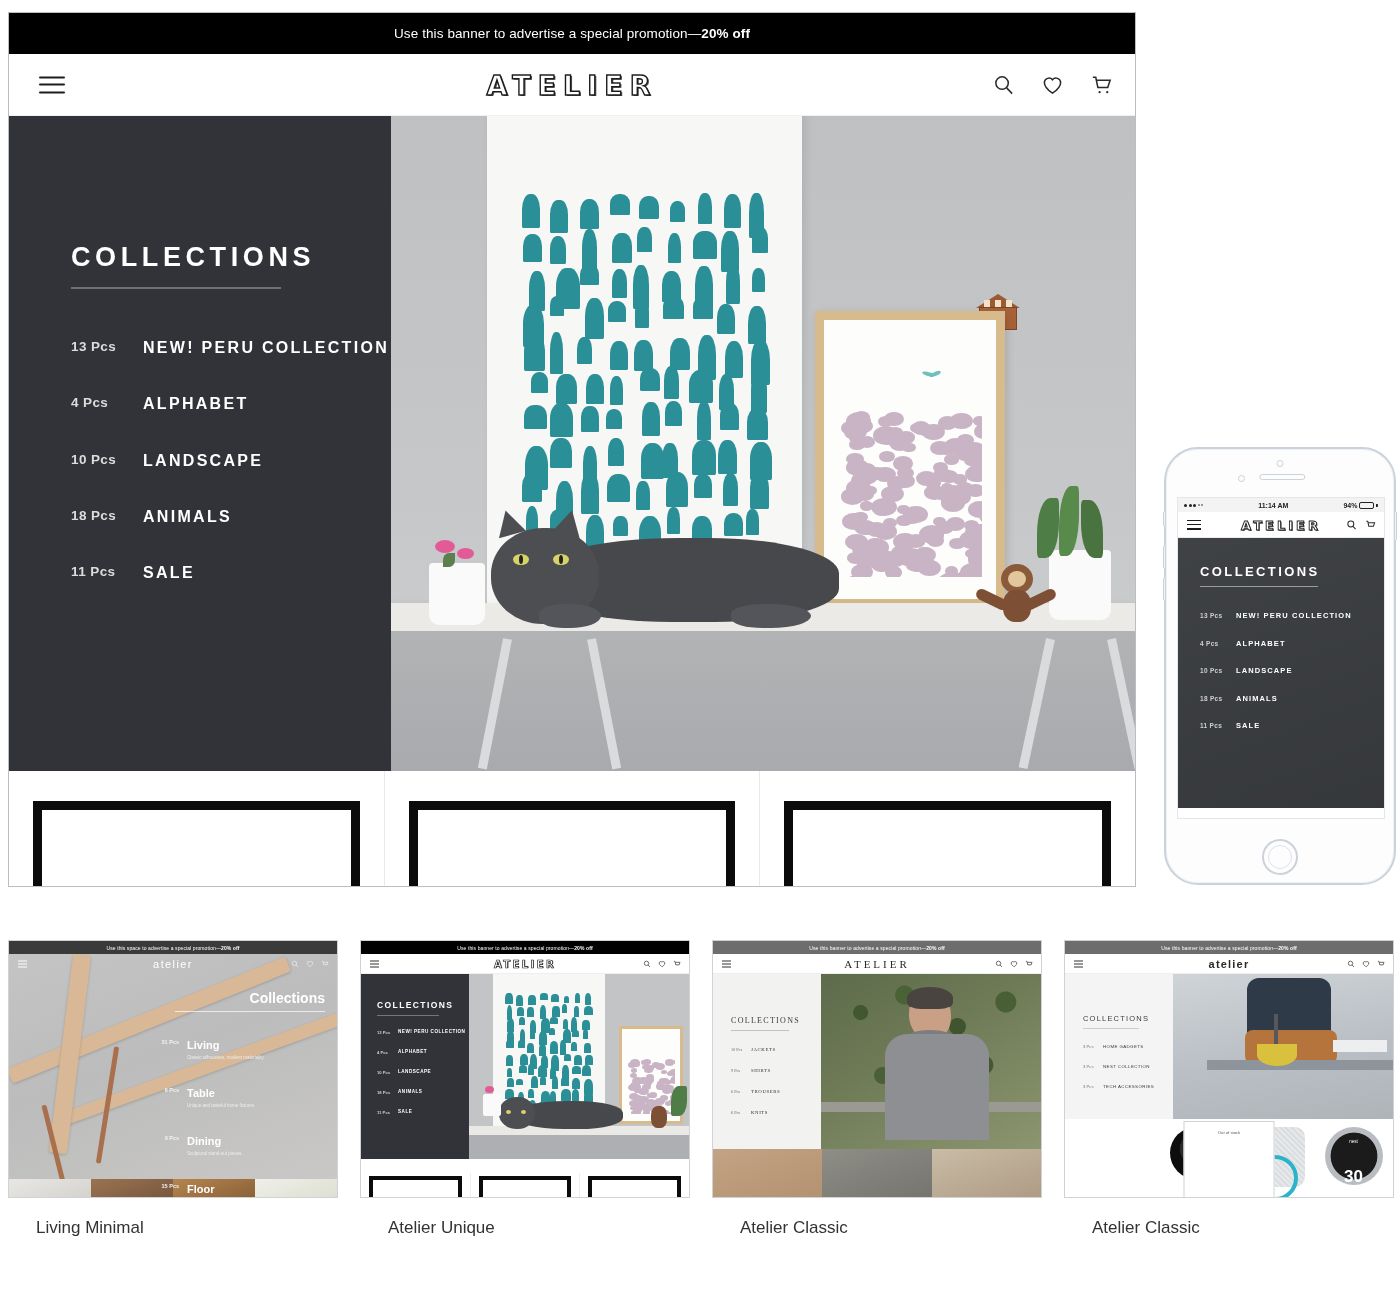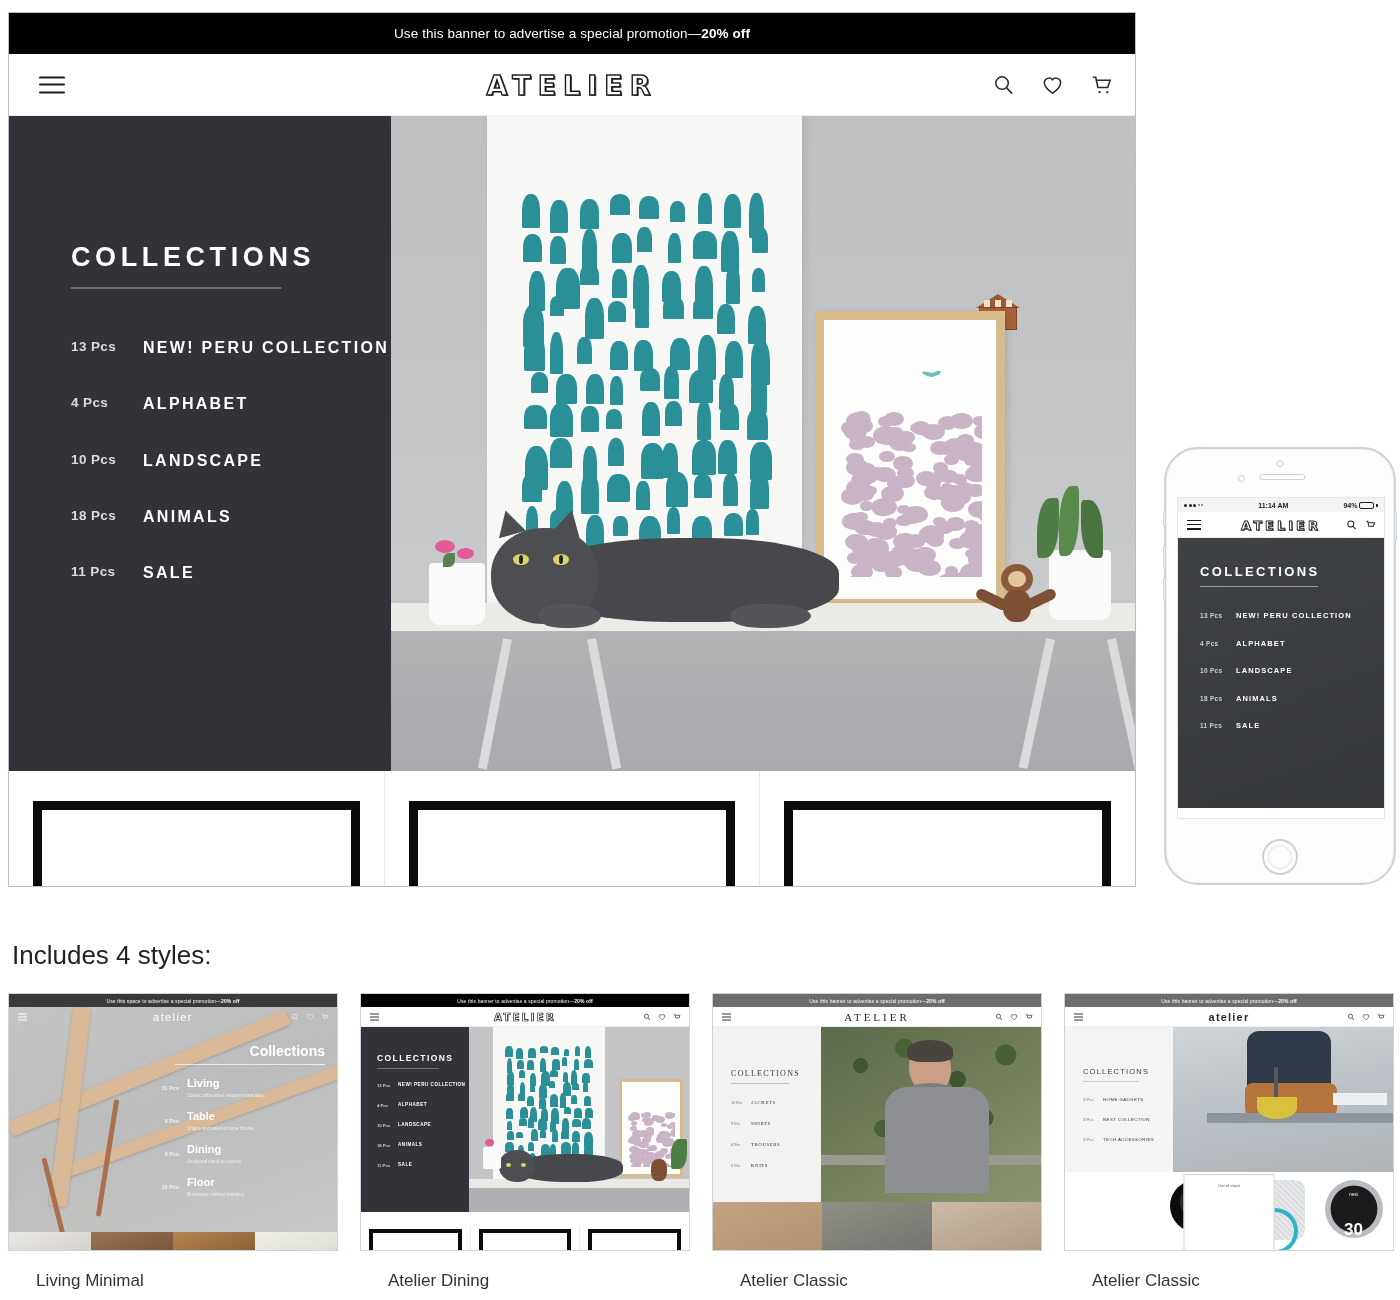--- a/index.html
+++ b/index.html
@@ -438,21 +438,21 @@
     overflow: hidden;
   }
   .m1-beam {
     position: absolute; background: #d9b897; border-radius: 3px;
     box-shadow: 0 1px 3px rgba(0,0,0,.18);
   }
   .m1-cord { position: absolute; background: #a9704d; border-radius: 2px; }
   .m1-text { position: absolute; right: 12px; top: 36px; width: 182px; text-align: left; }
   .m1-title { color: #fff; font-size: 14px; font-weight: 700; text-align: right; }
   .m1-rule { height: 1px; background: rgba(255,255,255,.7); margin: 5px 0 0 auto; width: 150px; }
-  .m1-item { display: flex; align-items: center; margin-top: 8px; }
+  .m1-item { display: flex; align-items: flex-start; margin-top: 23px; }
   .m1-pcs { width: 36px; flex: none; text-align: right; color: #f2f2f2; font-size: 5.5px; font-weight: 700; padding-top: 4px; }
   .m1-name { margin-left: 8px; }
   .m1-n { color: #fff; font-size: 11px; font-weight: 700; line-height: 1; }
   .m1-d { color: #ededed; font-size: 4.5px; margin-top: 2px; }
   .m1-strip { display: flex; height: 33px; }
   .m1-strip div { flex: 1; }
 
   
   .m2-body { display: flex; height: 185px; }
   .m2-side { width: 108px; background: #313338; padding: 26px 0 0 16px; }
@@ -1011,21 +1011,20 @@
         </div>
       </div>
     </div>
     <div class="ph-bottom"></div>
   </div>
 
   <div class="phone-home"></div>
 </div>
 
 <div id="styles-section">
-  <div class="styles-heading">Includes 4 styles:</div>
 
   <div class="styles-grid">
 
     <div class="style-card">
       <div class="style-thumb">
         <div class="mini-banner" id="m1banner" style="background: rgb(58, 58, 58);">
           <span>Use this space to advertise a special promotion—</span>
             <b>20% off</b>
         </div>
         <div class="mini-header" style="background:transparent; position:absolute; top:13px; left:0; right:0; z-index:3; border:none;">
@@ -1343,21 +1342,21 @@
               <div class="m2-pf"></div>
             </div>
           <div class="m2-fcell">
               <div class="m2-pf"></div>
             </div>
           <div class="m2-fcell">
               <div class="m2-pf"></div>
             </div>
         </div>
       </div>
-      <div class="style-caption">Atelier Dining</div>
+      <div class="style-caption">Atelier Unique</div>
     </div>
 
     <div class="style-card">
       <div class="style-thumb">
         <div class="mini-banner" id="m3banner" style="background: rgb(109, 109, 109);">
           <span>Use this banner to advertise a special promotion—</span>
             <b>20% off</b>
         </div>
         <div class="mini-header">
           <div class="mini-ham">

